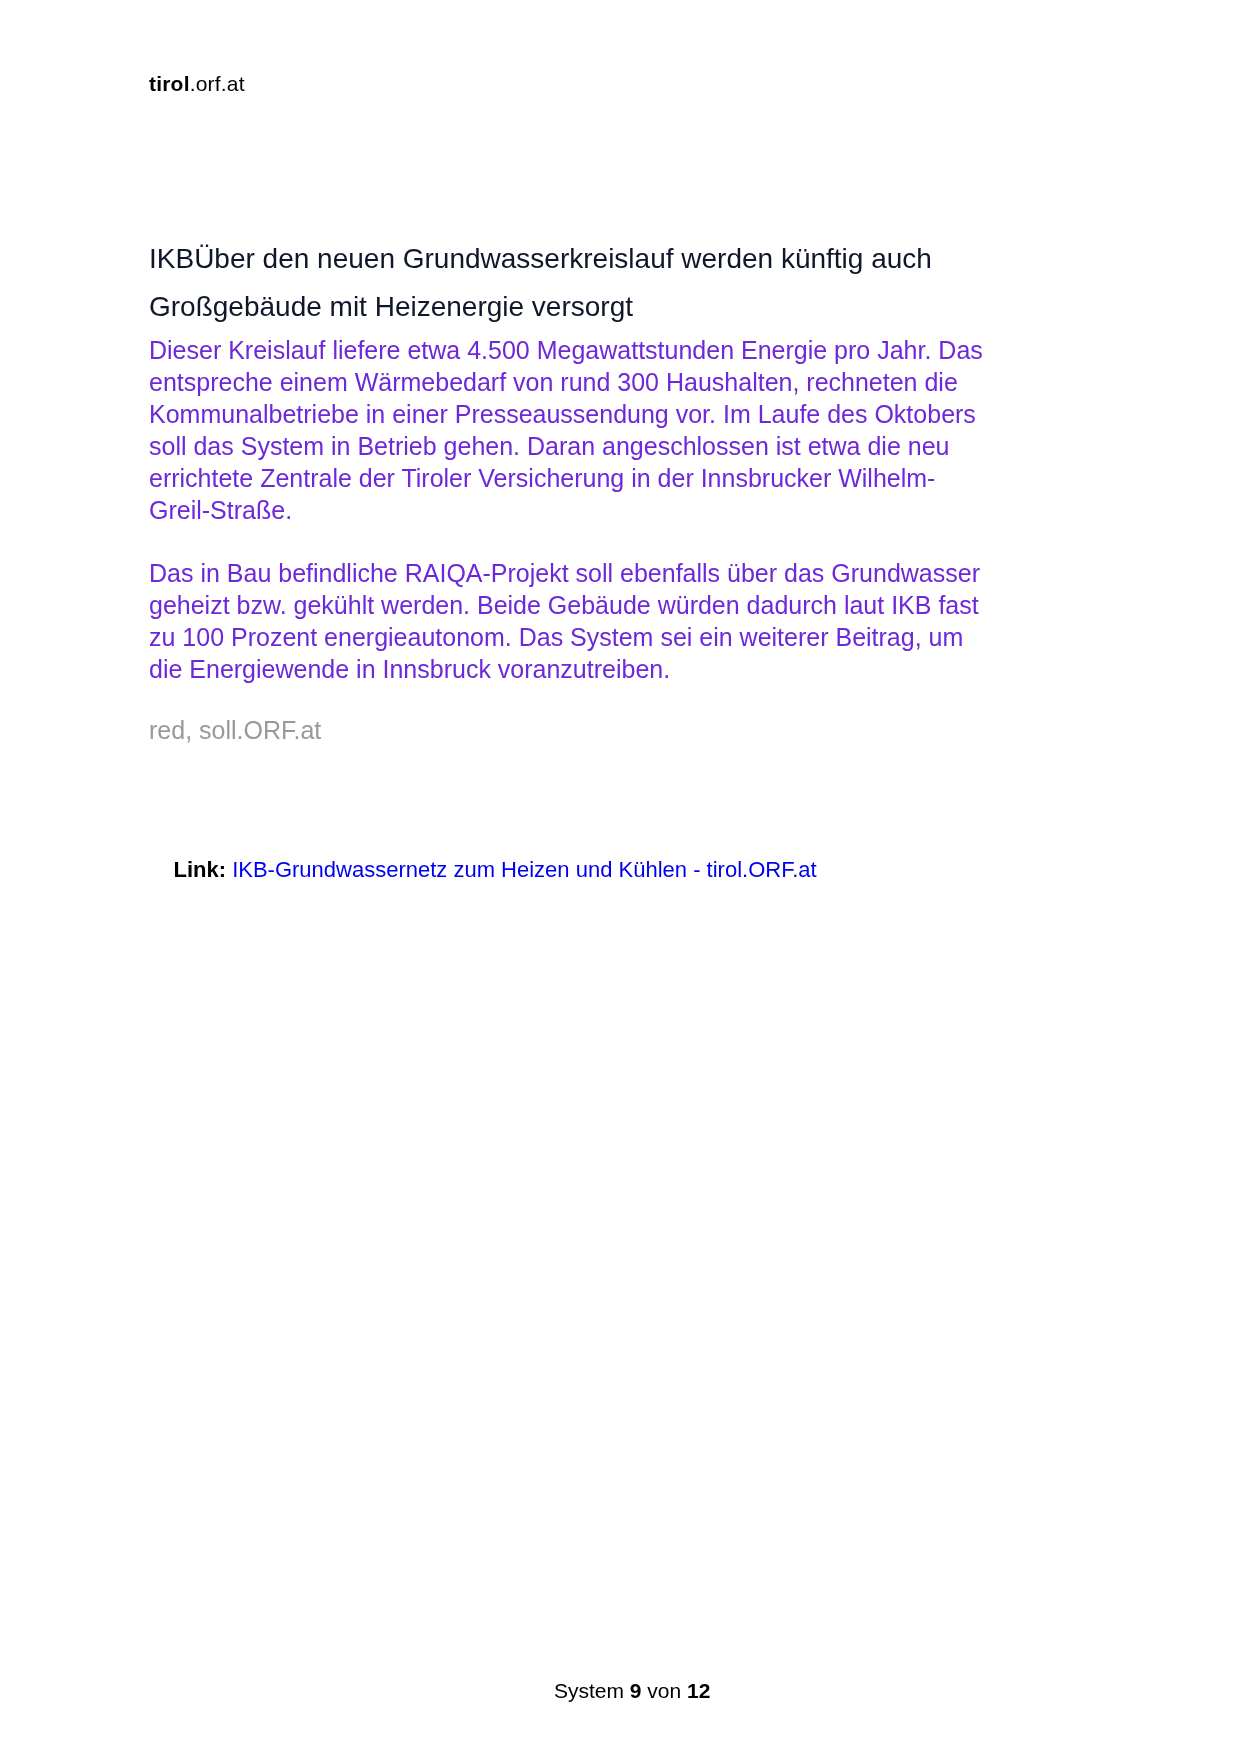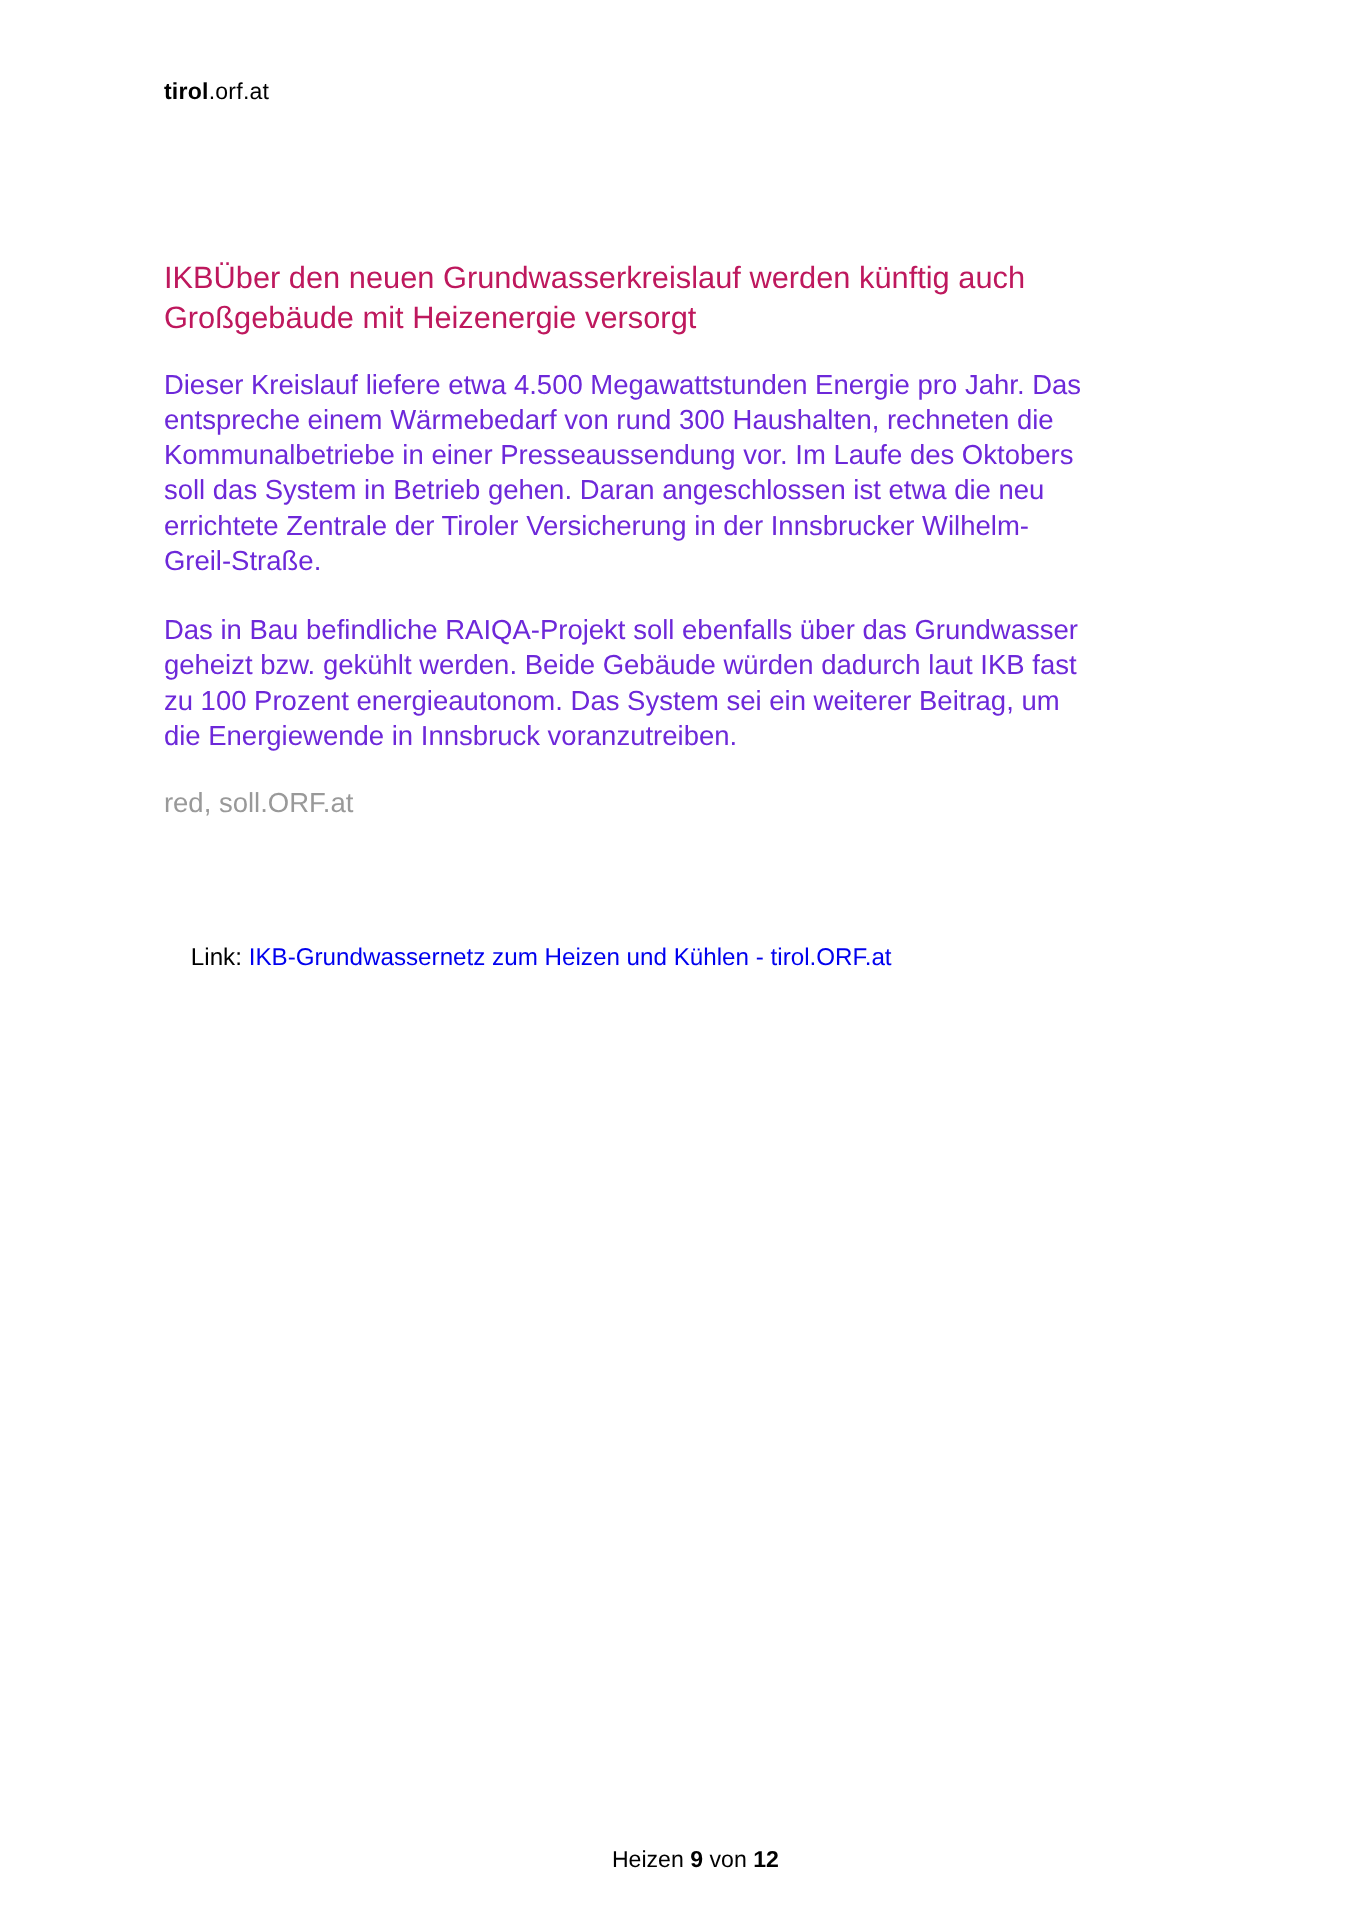--- a/index.html
+++ b/index.html
@@ -25,23 +25,23 @@
     letter-spacing: 0.2px;
   }
   .site-header .site-bold { font-weight: bold; }
 
   .article-title {
     position: absolute;
     left: 149px;
     top: 235px;
     width: 960px;
     font-size: 28px;
-    line-height: 36px;
+    line-height: 48px;
     font-weight: 400;
-    color: #be185d;
+    color: #0f172a;
     white-space: pre-line;
     margin: 0;
   }
   .body-paragraph {
     position: absolute;
     left: 149px;
     width: 1000px;
     font-size: 25px;
     line-height: 32px;
     color: #6d28d9;
@@ -61,21 +61,21 @@
 
   .link-row {
     position: absolute;
     left: 149px;
     top: 828px;
     font-size: 22px;
     line-height: 28px;
     white-space: pre;
   }
   .link-label {
-    font-weight: normal;
+    font-weight: bold;
     color: #000000;
   }
   .article-link {
     color: #0000ee;
     cursor: pointer;
   }
 
   .page-footer {
     position: absolute;
     left: 0;
@@ -113,16 +113,16 @@
 zu 100 Prozent energieautonom. Das System sei ein weiterer Beitrag, um
 die Energiewende in Innsbruck voranzutreiben.</div>
 
   <div class="byline">red, soll.ORF.at</div>
 
   <div class="link-row">
     <span class="link-label">Link: </span><a class="article-link">IKB-Grundwassernetz zum Heizen und Kühlen - tirol.ORF.at</a>
   </div>
 
   <div class="page-footer">
-    <span>Heizen </span><span class="num">9</span><span> von </span><span class="num">12</span>
+    <span>System </span><span class="num">9</span><span> von </span><span class="num">12</span>
   </div>
 
 </div>
 
 </body></html>

